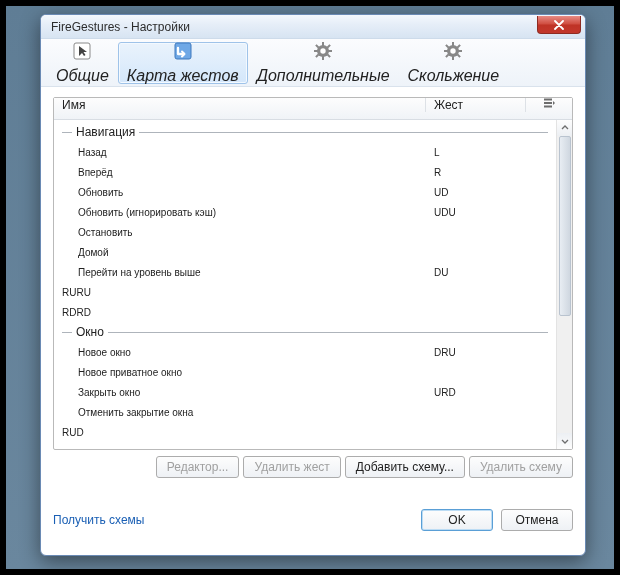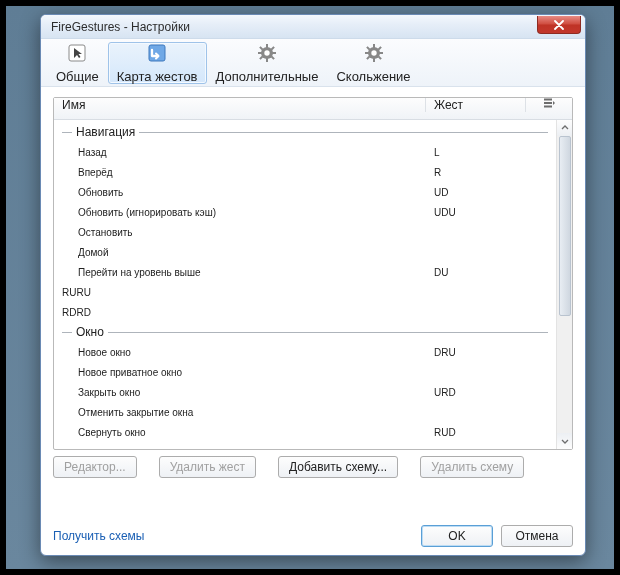--- a/index.html
+++ b/index.html
@@ -84,21 +84,21 @@
   }
   .tab.selected {
     background: linear-gradient(180deg, #eaf3fc 0%, #d4e7fb 100%);
     border: 1px solid #9fc3e9;
     box-shadow: inset 0 0 0 1px #f3f9ff;
   }
   .tab-icon {
     width: 22px; height: 22px;
     display: flex; align-items: center; justify-content: center;
   }
-  .tab-label { font-size: 13px; color: #222; margin-top: 6px; white-space: nowrap; }
+  .tab-label { font-size: 16px; color: #222; margin-top: 6px; white-space: nowrap; font-style: italic; }
 
   .content {
     padding: 10px 12px 8px 12px;
   }
   .list-frame {
     border: 1px solid #b9b9b9;
     border-radius: 2px;
     background: #fff;
   }
   .list-header {
@@ -183,41 +183,42 @@
     width: 12px;
     height: 180px;
     background: linear-gradient(90deg, #e8edf3, #cfd7e0);
     border: 1px solid #b9c3cf;
     border-radius: 2px;
   }
 
   .button-row {
     margin-top: 6px;
     display: flex;
-    gap: 22px;
+    gap: 4px;
+    justify-content: flex-end;
   }
   .btn {
     height: 22px;
     padding: 0 10px;
     font-size: 12px;
     font-family: inherit;
     background: linear-gradient(180deg, #fdfdfd 0%, #eef1f5 100%);
     border: 1px solid #acacac;
     border-radius: 3px;
     cursor: pointer;
     color: #222;
   }
   .btn:disabled {
     color: #a0a0a0;
     cursor: default;
   }
 
   .footer {
     position: absolute;
-    left: 12px; right: 12px; bottom: 8px;
+    left: 12px; right: 12px; bottom: 24px;
     display: flex;
     align-items: center;
     justify-content: space-between;
   }
   .link {
     color: #1a5fb4;
     font-size: 12px;
     cursor: pointer;
   }
   .footer-buttons {
@@ -384,21 +385,20 @@
               </div>
               <div class="row">
                 <span class="cell-name">Закрыть окно</span>
                 <span class="cell-gest">URD</span>
               </div>
               <div class="row">
                 <span class="cell-name">Отменить закрытие окна</span>
                 <span class="cell-gest"></span>
               </div>
               <div class="row">
-                <span class="cell-name">Свернуть окно</span>
                 <span class="cell-gest">RUD</span>
               </div>
             </div>
           <div class="scrollbar">
             <div class="scroll-arrow">
               <span>
                 <svg width="8" height="8" viewBox="0 0 8 8">
                     <path d="M1 5 L4 2 L7 5" stroke="#6d6d6d" stroke-width="1.3" fill="none"></path>
                   </svg>
               </span>

